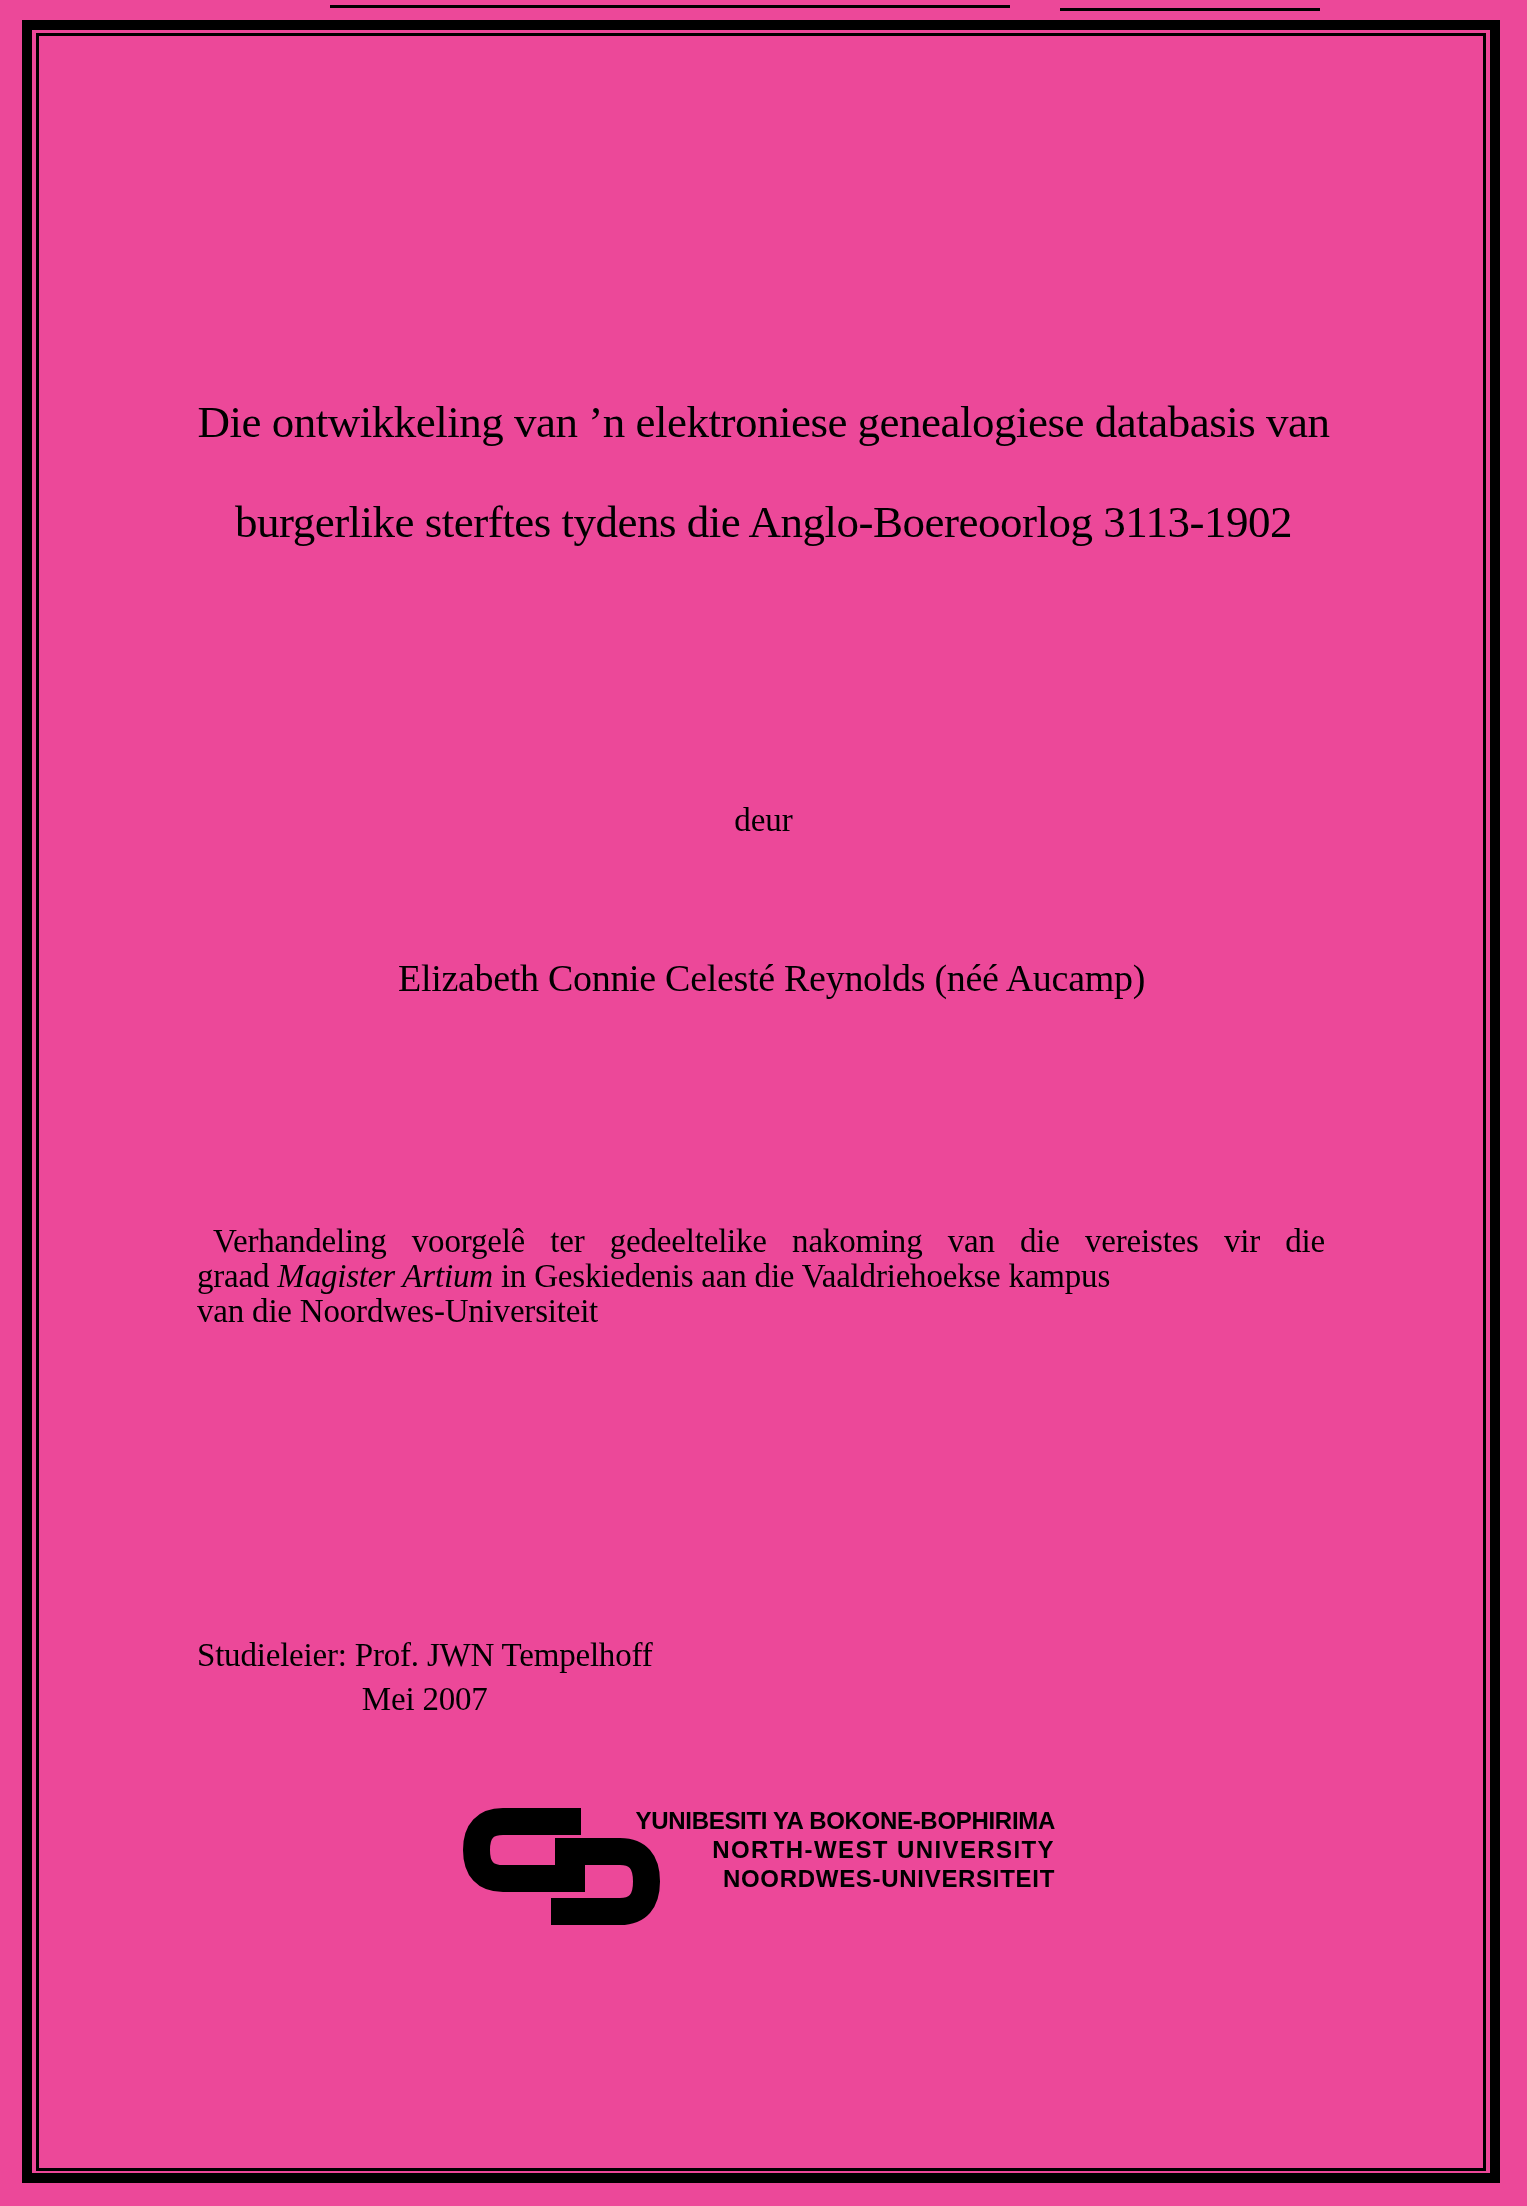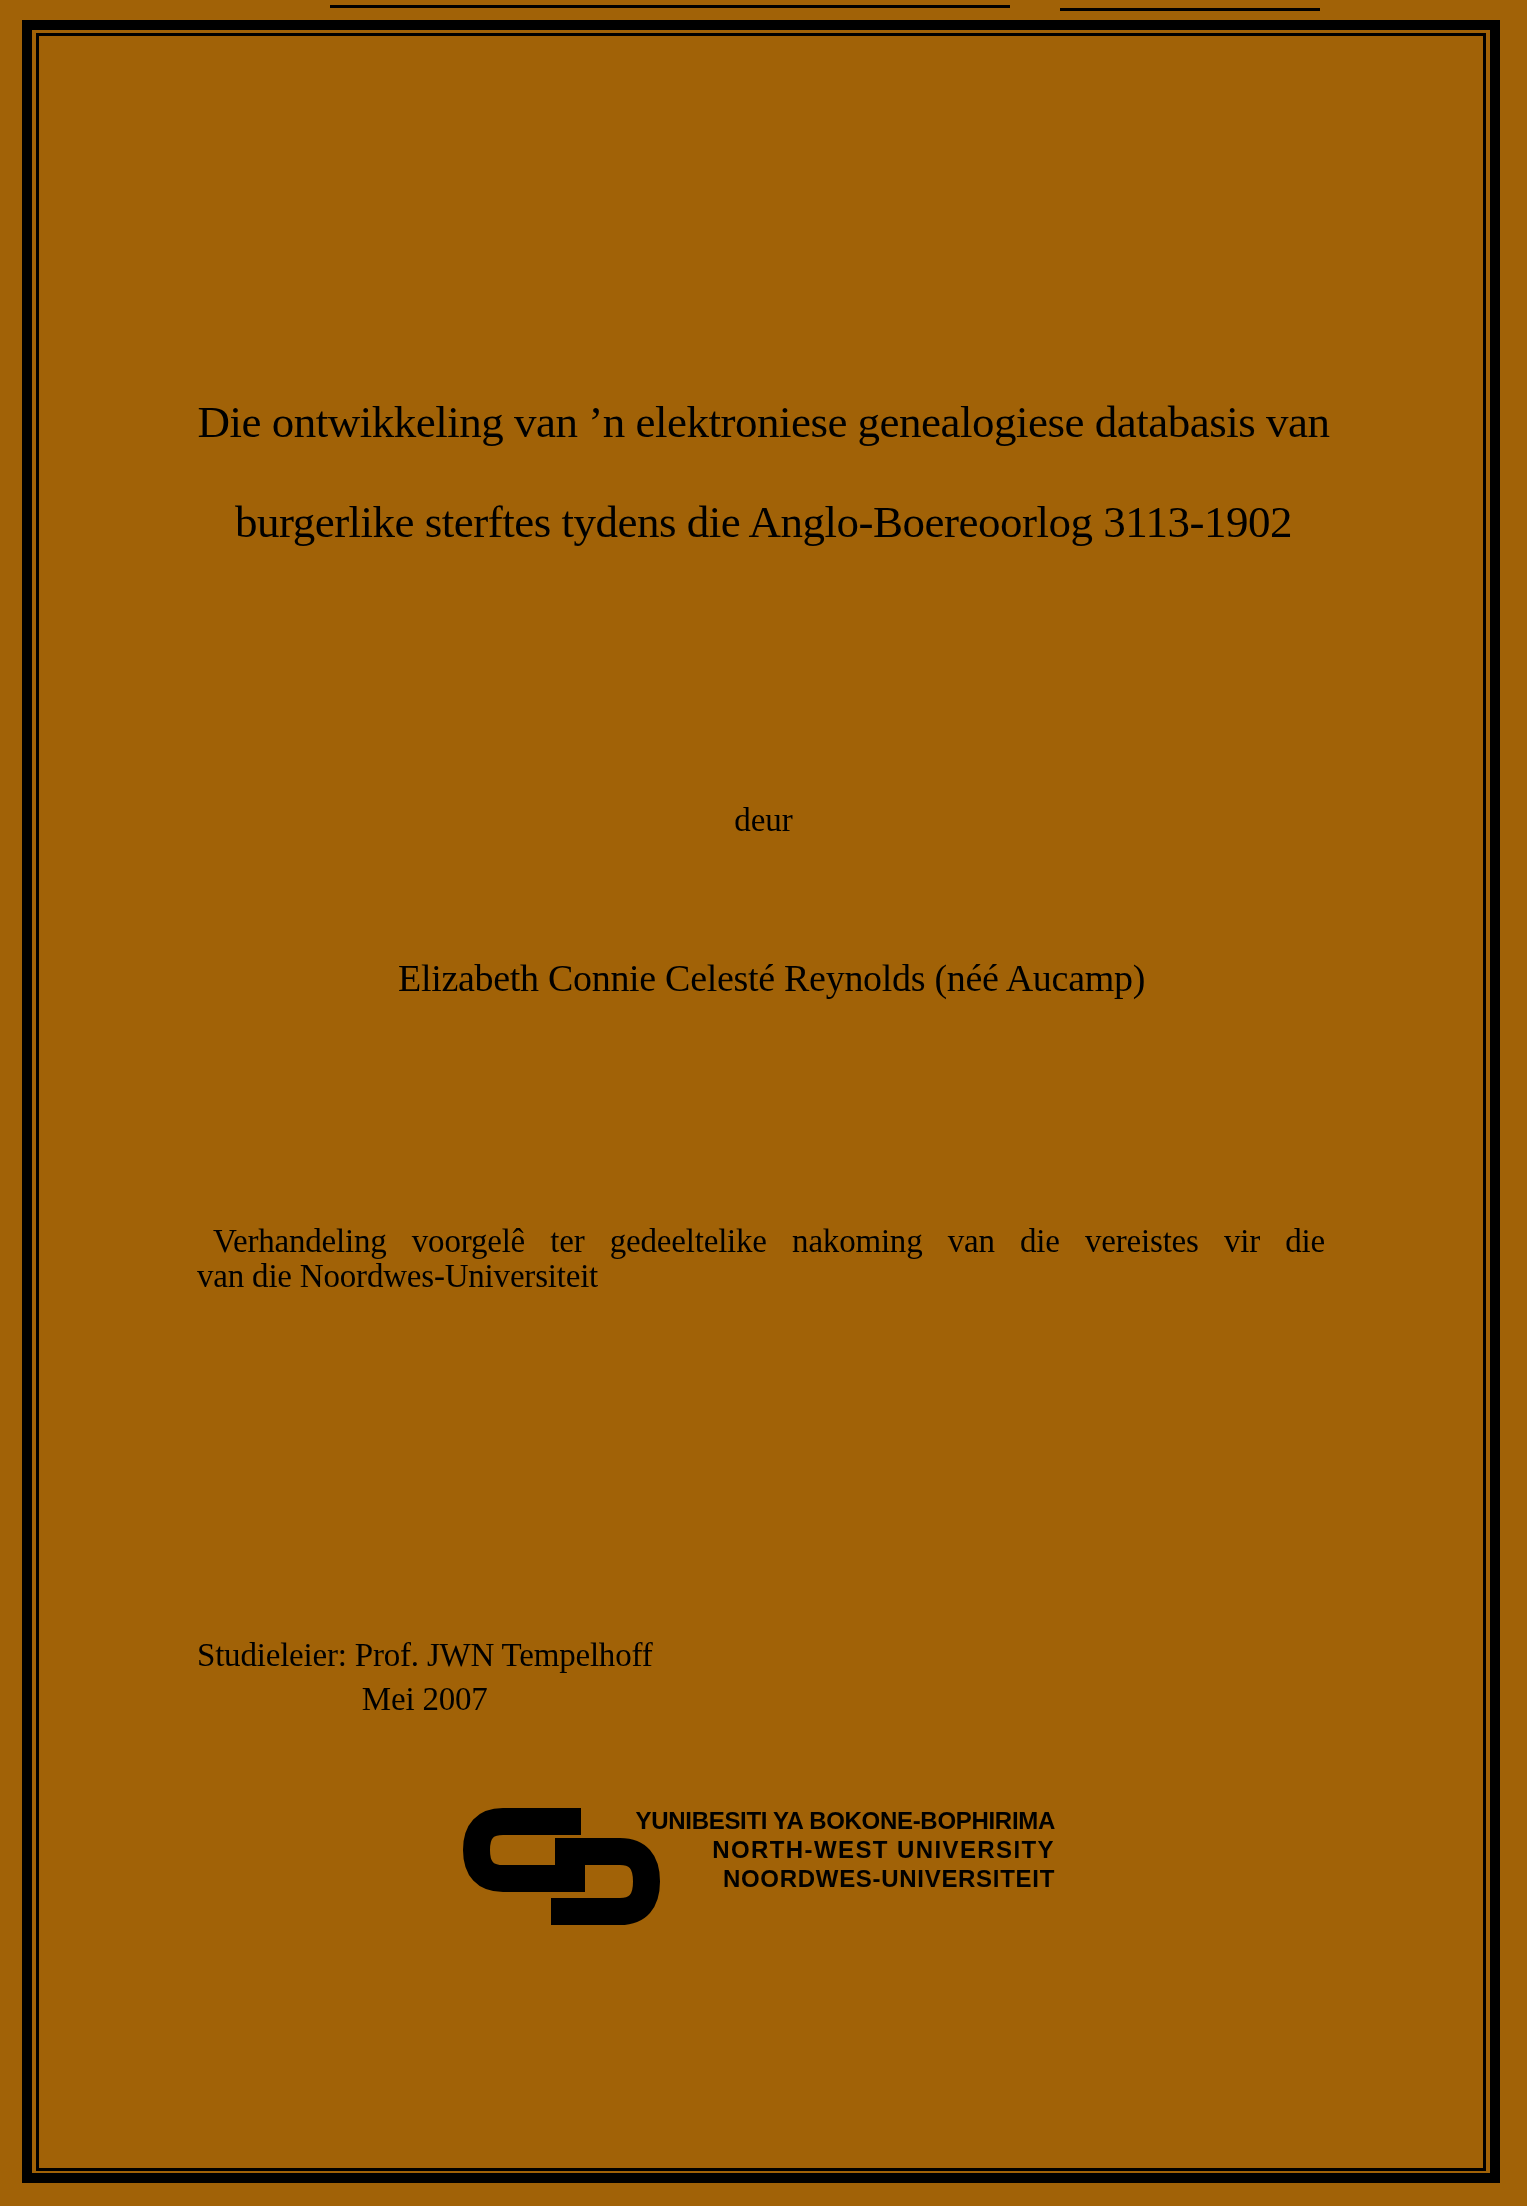--- a/index.html
+++ b/index.html
@@ -4,21 +4,21 @@
 <style>
   html, body {
     margin: 0;
     padding: 0;
     background: #ffffff;
   }
   .scan-page {
     position: relative;
     width: 1527px;
     height: 2206px;
-    background: #a16207;
+    background: #ec4899;
     color: #000000;
     font-family: "Liberation Serif", serif;
     overflow: hidden;
   }
   
   .frame-outer {
     position: absolute;
     left: 22px; top: 20px;
     width: 1478px; height: 2163px;
     border: 10px solid #000;
@@ -128,20 +128,21 @@
     <div>Die ontwikkeling van ’n elektroniese genealogiese databasis van</div>
     <div>burgerlike sterftes tydens die Anglo-Boereoorlog 3113-1902</div>
   </div>
 
   <div class="byline">deur</div>
 
   <div class="author">Elizabeth Connie Celesté Reynolds (néé Aucamp)</div>
 
   <div class="note-block">
     <div class="note-line-justify">Verhandeling voorgelê ter gedeeltelike nakoming van die vereistes vir die</div>
+    <div><span>graad </span><span class="note-degree">Magister Artium</span><span> in Geskiedenis aan die Vaaldriehoekse kampus</span></div>
     <div>van die Noordwes-Universiteit</div>
   </div>
 
   <div class="supervisor-block">
     <div>Studieleier: Prof. JWN Tempelhoff</div>
     <div>Mei 2007</div>
   </div>
 
   <svg class="logo-mark" viewBox="0 0 197 117" xmlns="http://www.w3.org/2000/svg" aria-hidden="true">
     <path d="M 118 13.5 H 40 Q 13.5 13.5 13.5 42 Q 13.5 70.5 40 70.5 H 122" fill="none" stroke="#000" stroke-width="27"></path>

